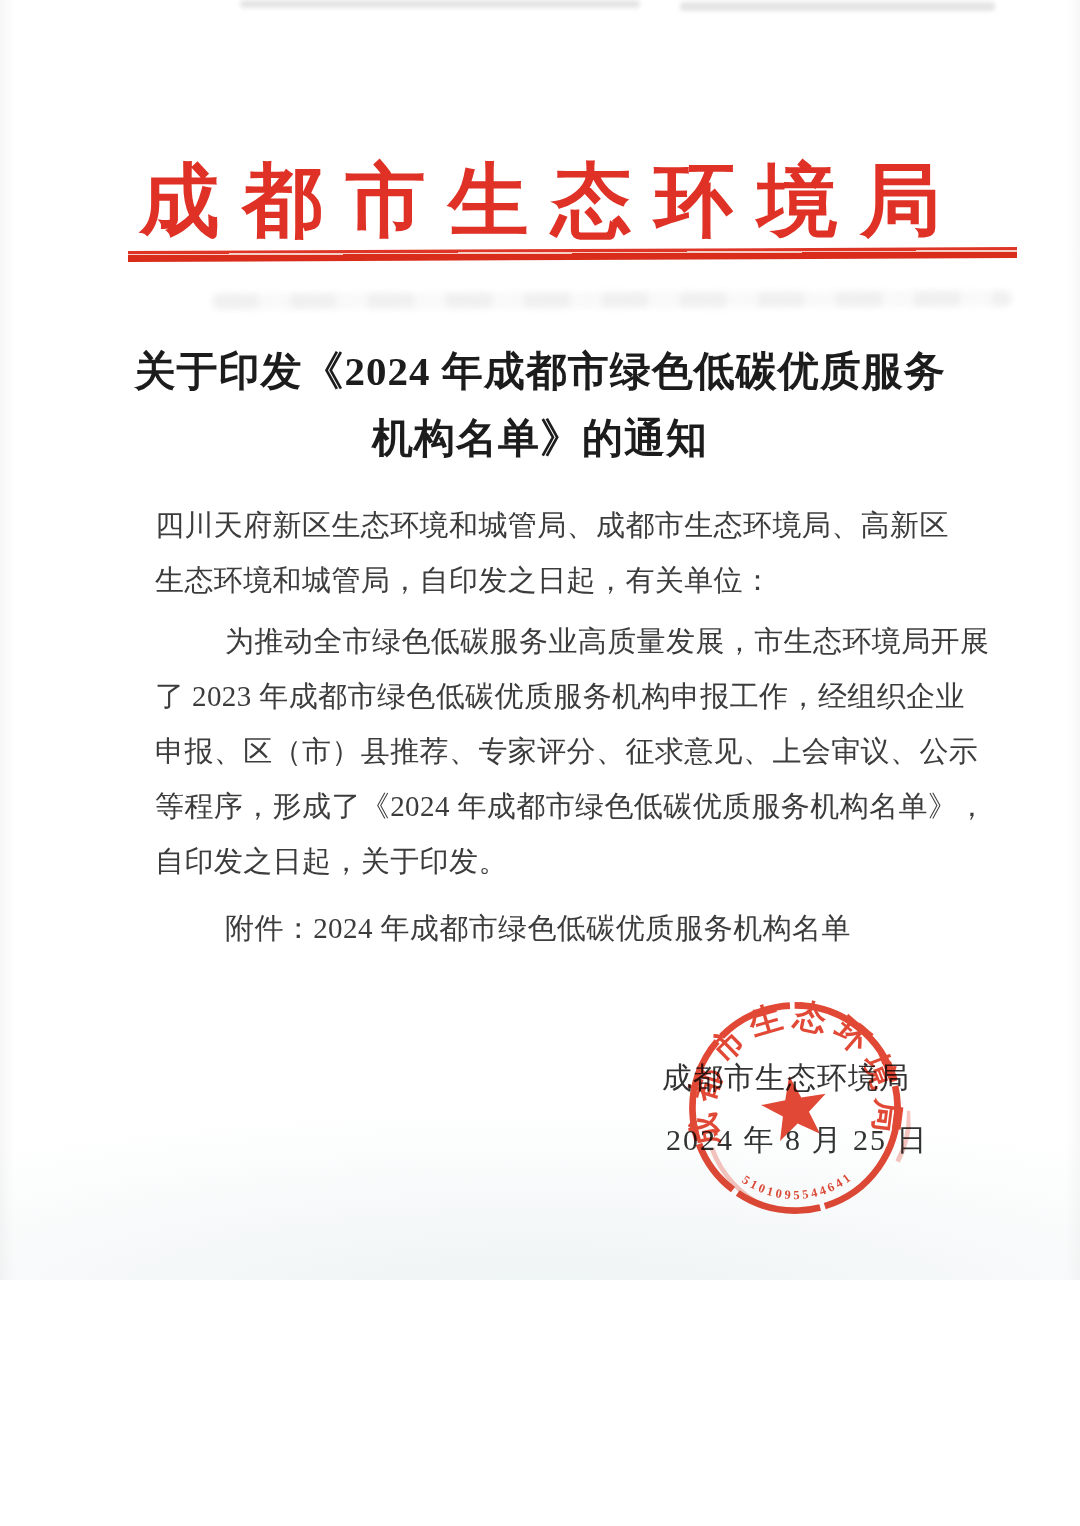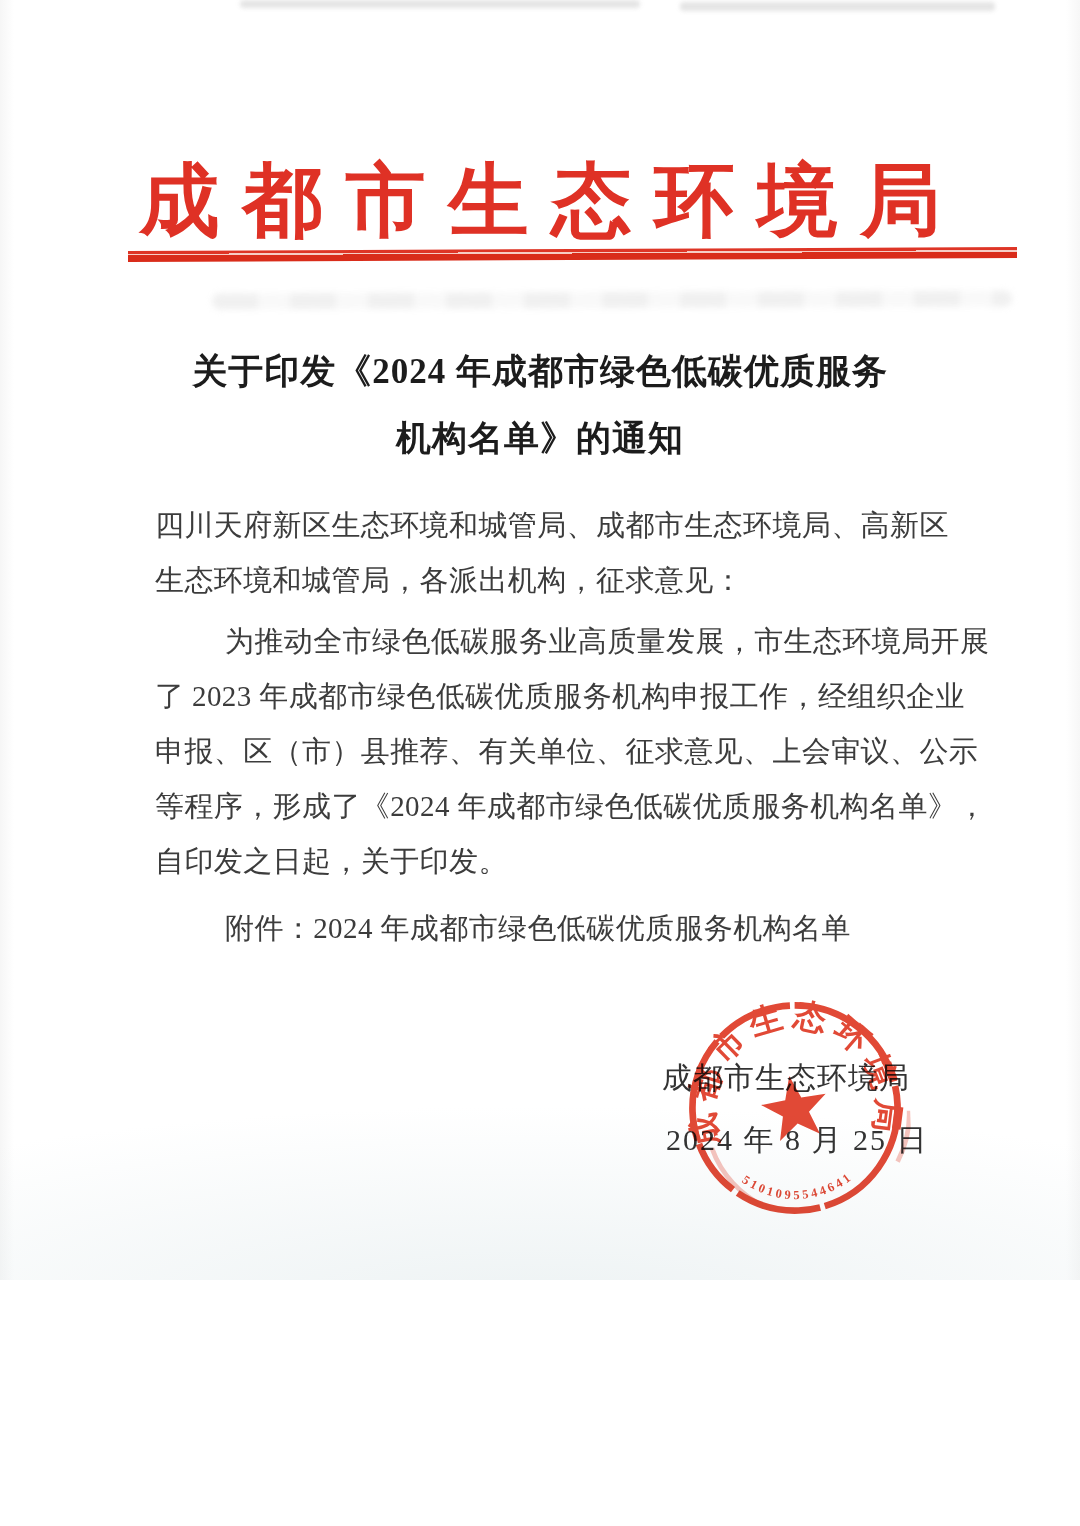--- a/index.html
+++ b/index.html
@@ -63,21 +63,21 @@
       #d92c1a 4.5px, #d92c1a 11px);
     transform: rotate(-0.25deg);
   }
 
   
   .title {
     position: absolute;
     left: 0; top: 338px;
     width: 1080px;
     text-align: center;
-    font-size: 35px;
+    font-size: 41px;
     font-weight: 700;
     line-height: 67px;
     color: #1c1c1c;
     letter-spacing: 1px;
   }
 
   
   .body-text {
     position: absolute;
     left: 155px; top: 498px;
@@ -147,24 +147,24 @@
 
   <div class="ghost-band"></div>
 
   <div class="title">
     <div>关于印发《2024 年成都市绿色低碳优质服务</div>
     <div>机构名单》的通知</div>
   </div>
 
   <div class="body-text">
     <div class="bline">四川天府新区生态环境和城管局、成都市生态环境局、高新区</div>
-    <div class="bline">生态环境和城管局，各派出机构，征求意见：</div>
+    <div class="bline">生态环境和城管局，自印发之日起，有关单位：</div>
     <div class="bline indent para-gap">为推动全市绿色低碳服务业高质量发展，市生态环境局开展</div>
     <div class="bline">了 2023 年成都市绿色低碳优质服务机构申报工作，经组织企业</div>
-    <div class="bline">申报、区（市）县推荐、有关单位、征求意见、上会审议、公示</div>
+    <div class="bline">申报、区（市）县推荐、专家评分、征求意见、上会审议、公示</div>
     <div class="bline">等程序，形成了《2024 年成都市绿色低碳优质服务机构名单》，</div>
     <div class="bline">自印发之日起，关于印发。</div>
     <div class="bline attach">附件：2024 年成都市绿色低碳优质服务机构名单</div>
   </div>
 
   <div class="sig-org">成都市生态环境局</div>
 
   <div class="sig-date">2024 年 8 月 25 日</div>
 
   <svg class="seal" viewBox="0 0 240 240" xmlns="http://www.w3.org/2000/svg">

